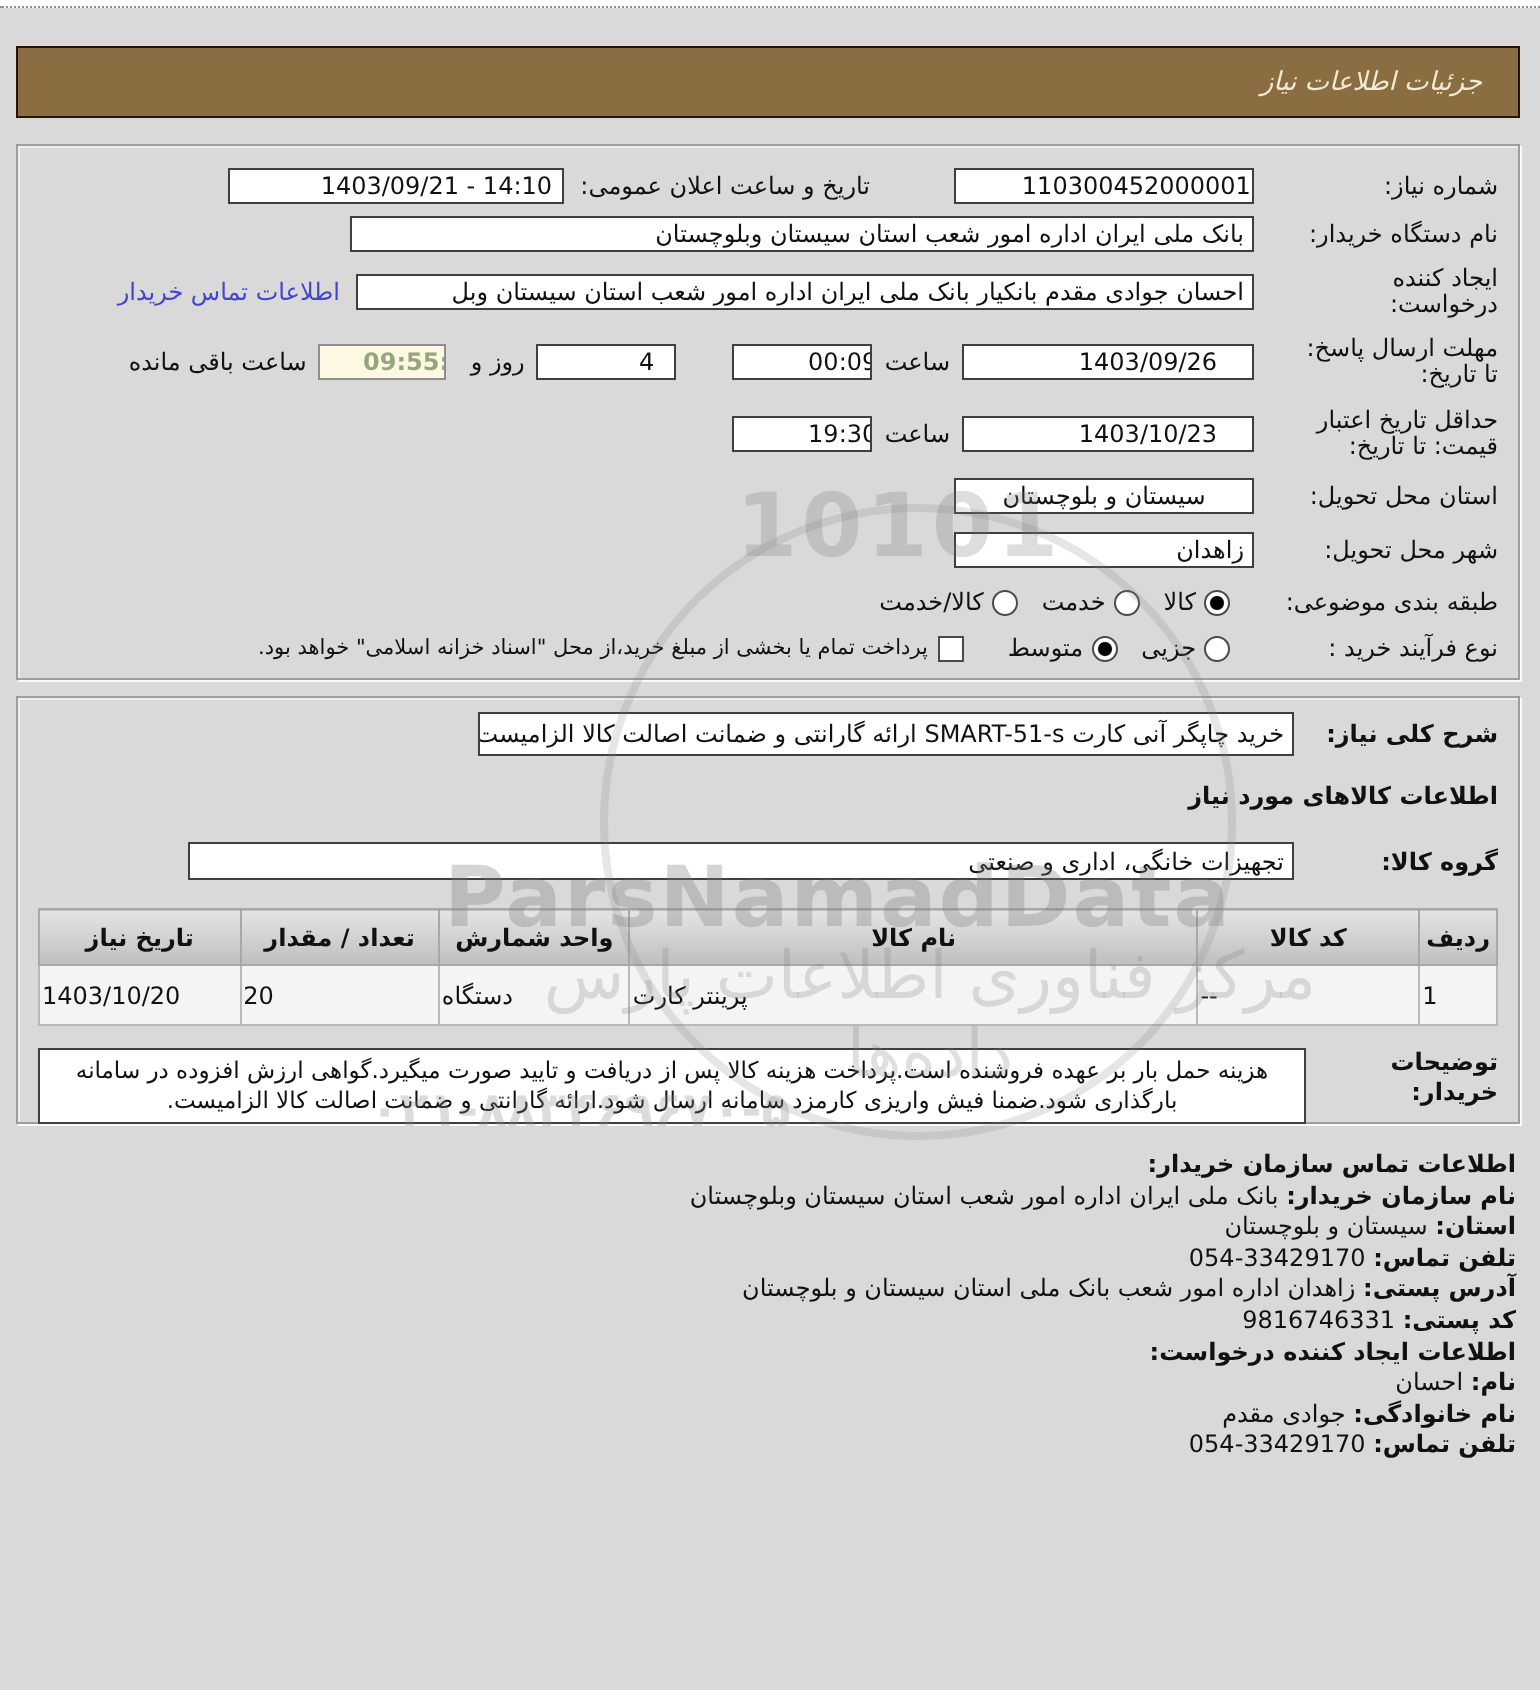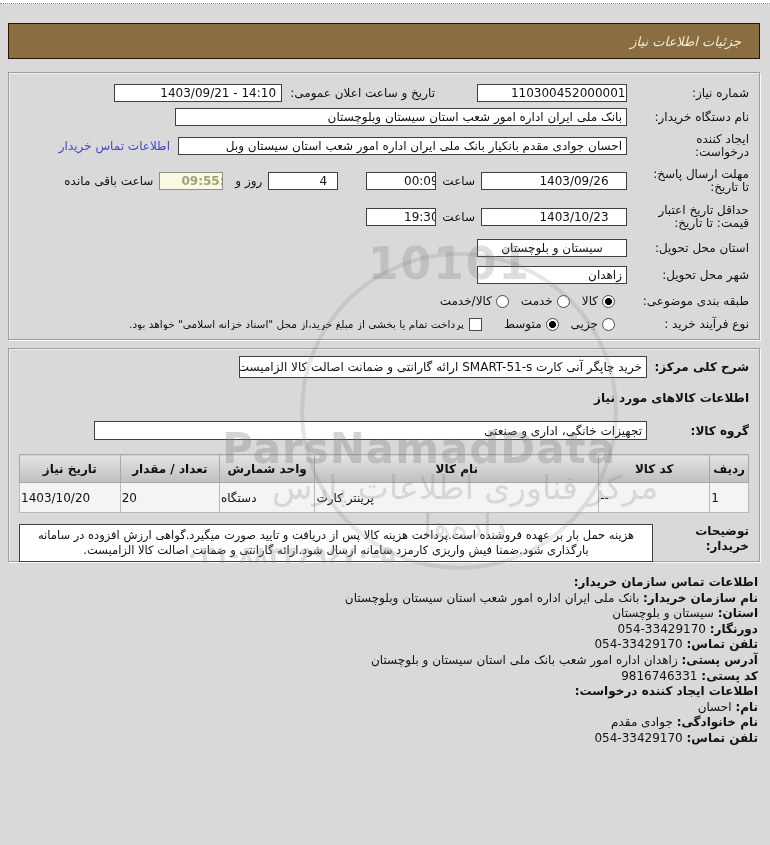--- a/index.html
+++ b/index.html
@@ -159,21 +159,21 @@
         <span class="olbl">متوسط</span>
       </span>
       <span class="checkbox"></span>
       <span class="treasury">پرداخت تمام یا بخشی از مبلغ خرید،از محل "اسناد خزانه اسلامی" خواهد بود.</span>
     </div>
   </div>
 
   <div class="panel p2">
 
     <div class="row">
-      <span class="p2lblA">شرح کلی مرکز:</span>
+      <span class="p2lblA">شرح کلی نیاز:</span>
       <span class="vbox rtltext w-desc">خرید چاپگر آنی کارت SMART-51-s ارائه گارانتی و ضمانت اصالت کالا الزامیست.</span>
     </div>
 
     <div class="p2head">اطلاعات کالاهای مورد نیاز</div>
 
     <div class="row rowC">
       <span class="p2lblA">گروه کالا:</span>
       <span class="vbox rtltext w-group">تجهیزات خانگی، اداری و صنعتی</span>
     </div>
 
@@ -212,21 +212,20 @@
       <span class="p2lblE">توضیحات
 خریدار:</span>
       <span class="w-comm">هزینه حمل بار بر عهده فروشنده است.پرداخت هزینه کالا پس از دریافت و تایید صورت میگیرد.گواهی ارزش افزوده در سامانه بارگذاری شود.ضمنا فیش واریزی کارمزد سامانه ارسال شود.ارائه گارانتی و ضمانت اصالت کالا الزامیست.</span>
     </div>
   </div>
 
   <div class="contact">
     <div class="cline"><b>اطلاعات تماس سازمان خریدار:</b></div>
     <div class="cline"><b>نام سازمان خریدار:</b> <span>بانک ملی ایران اداره امور شعب استان سیستان وبلوچستان</span></div>
     <div class="cline"><b>استان:</b> <span>سیستان و بلوچستان</span></div>
-    <div class="cline"><b>دورنگار:</b> <span>33429170-054</span></div>
     <div class="cline"><b>تلفن تماس:</b> <span>33429170-054</span></div>
     <div class="cline"><b>آدرس پستی:</b> <span>زاهدان اداره امور شعب بانک ملی استان سیستان و بلوچستان</span></div>
     <div class="cline"><b>کد پستی:</b> <span>9816746331</span></div>
     <div class="cline"><b>اطلاعات ایجاد کننده درخواست:</b></div>
     <div class="cline"><b>نام:</b> <span>احسان</span></div>
     <div class="cline"><b>نام خانوادگی:</b> <span>جوادی مقدم</span></div>
     <div class="cline"><b>تلفن تماس:</b> <span>33429170-054</span></div>
   </div>
 
   <div class="wm">

